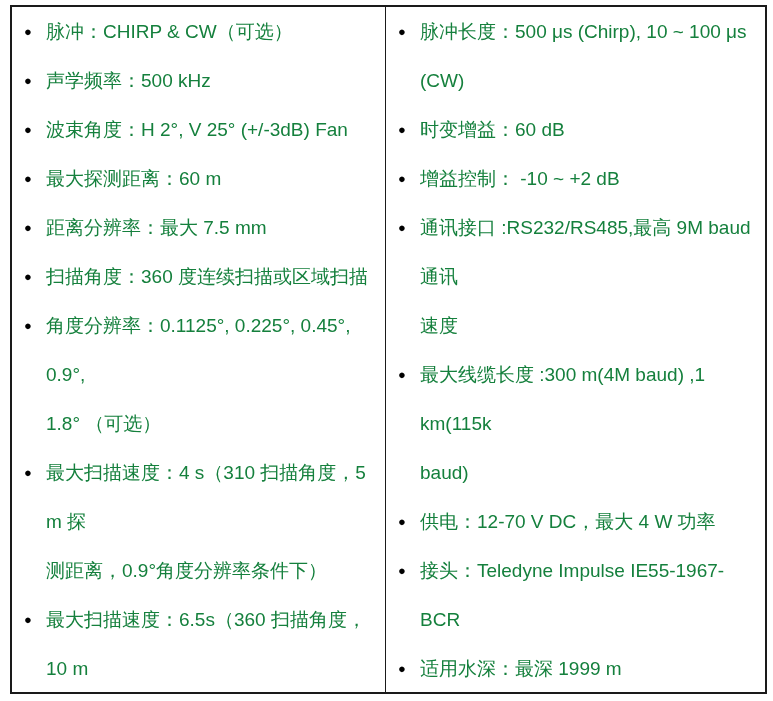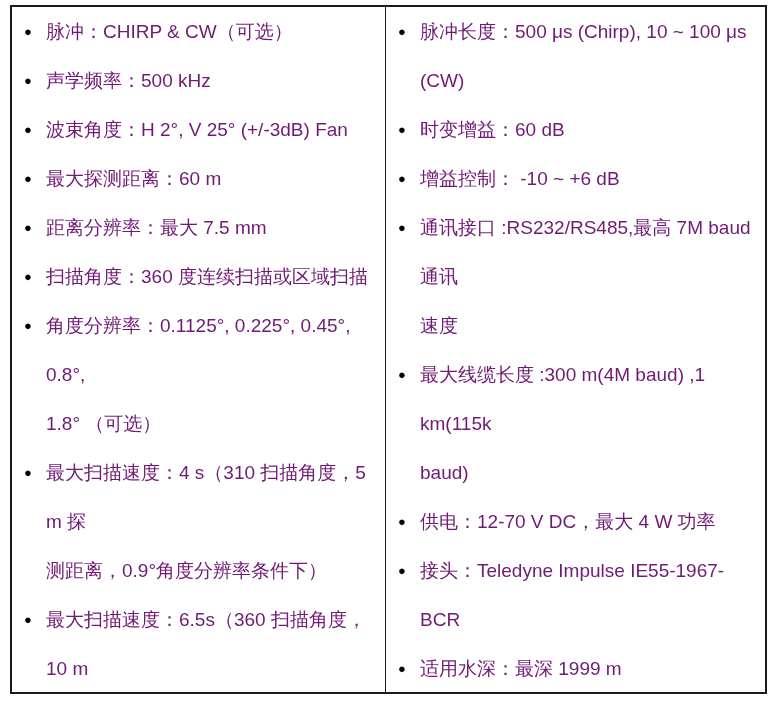--- a/index.html
+++ b/index.html
@@ -56,21 +56,21 @@
     width: 22px;
     color: #000000;
     font-size: 13px;
     line-height: 49px;
     text-align: left;
   }
   .spec-text {
     flex: 1;
     white-space: pre-wrap;
     word-break: break-word;
-    color: #701a75;
+    color: #15803d;
   }
 </style>
 </head>
 <body>
 
 <div class="page">
   <div class="spec-table">
 
     <div class="col col-left">
       <ul class="spec-list">
@@ -93,21 +93,21 @@
         <li class="spec-item">
           <span class="bullet">●</span>
           <span class="spec-text">距离分辨率：最大 7.5 mm</span>
         </li>
         <li class="spec-item">
           <span class="bullet">●</span>
           <span class="spec-text">扫描角度：360 度连续扫描或区域扫描</span>
         </li>
         <li class="spec-item">
           <span class="bullet">●</span>
-          <span class="spec-text">角度分辨率：0.1125°, 0.225°, 0.45°, 0.8°,
+          <span class="spec-text">角度分辨率：0.1125°, 0.225°, 0.45°, 0.9°,
 1.8° （可选）</span>
         </li>
         <li class="spec-item">
           <span class="bullet">●</span>
           <span class="spec-text">最大扫描速度：4 s（310 扫描角度，5 m 探
 测距离，0.9°角度分辨率条件下）</span>
         </li>
         <li class="spec-item">
           <span class="bullet">●</span>
           <span class="spec-text">最大扫描速度：6.5s（360 扫描角度，10 m
@@ -121,25 +121,25 @@
         <li class="spec-item">
           <span class="bullet">●</span>
           <span class="spec-text">脉冲长度：500 μs (Chirp), 10 ~ 100 μs (CW)</span>
         </li>
         <li class="spec-item">
           <span class="bullet">●</span>
           <span class="spec-text">时变增益：60 dB</span>
         </li>
         <li class="spec-item">
           <span class="bullet">●</span>
-          <span class="spec-text">增益控制： -10 ~ +6 dB</span>
+          <span class="spec-text">增益控制： -10 ~ +2 dB</span>
         </li>
         <li class="spec-item">
           <span class="bullet">●</span>
-          <span class="spec-text">通讯接口 :RS232/RS485,最高 7M baud 通讯
+          <span class="spec-text">通讯接口 :RS232/RS485,最高 9M baud 通讯
 速度</span>
         </li>
         <li class="spec-item">
           <span class="bullet">●</span>
           <span class="spec-text">最大线缆长度 :300 m(4M baud) ,1 km(115k
 baud)</span>
         </li>
         <li class="spec-item">
           <span class="bullet">●</span>
           <span class="spec-text">供电：12-70 V DC，最大 4 W 功率</span>

